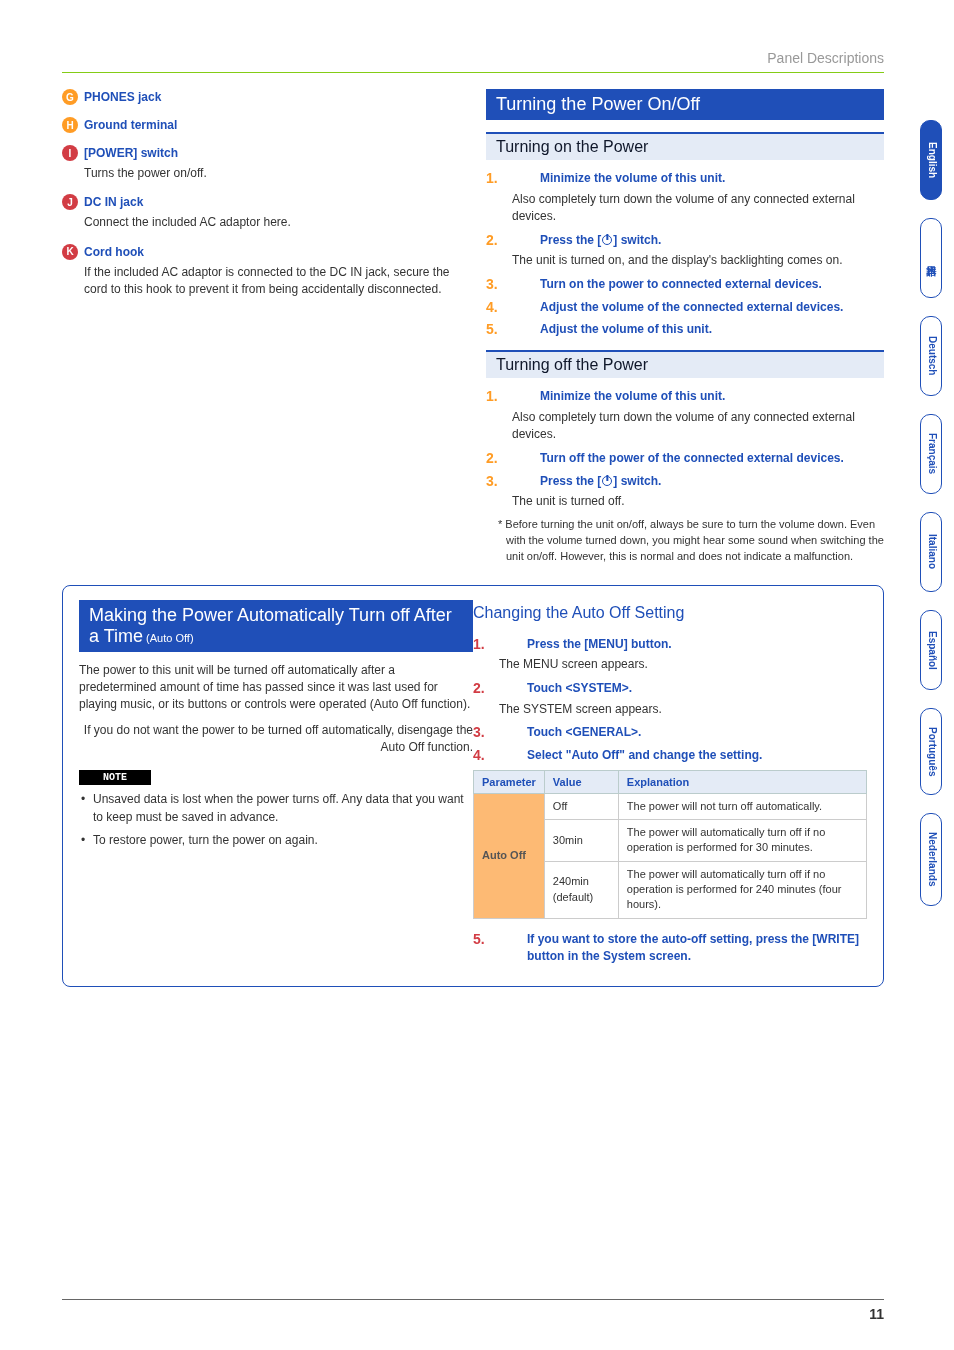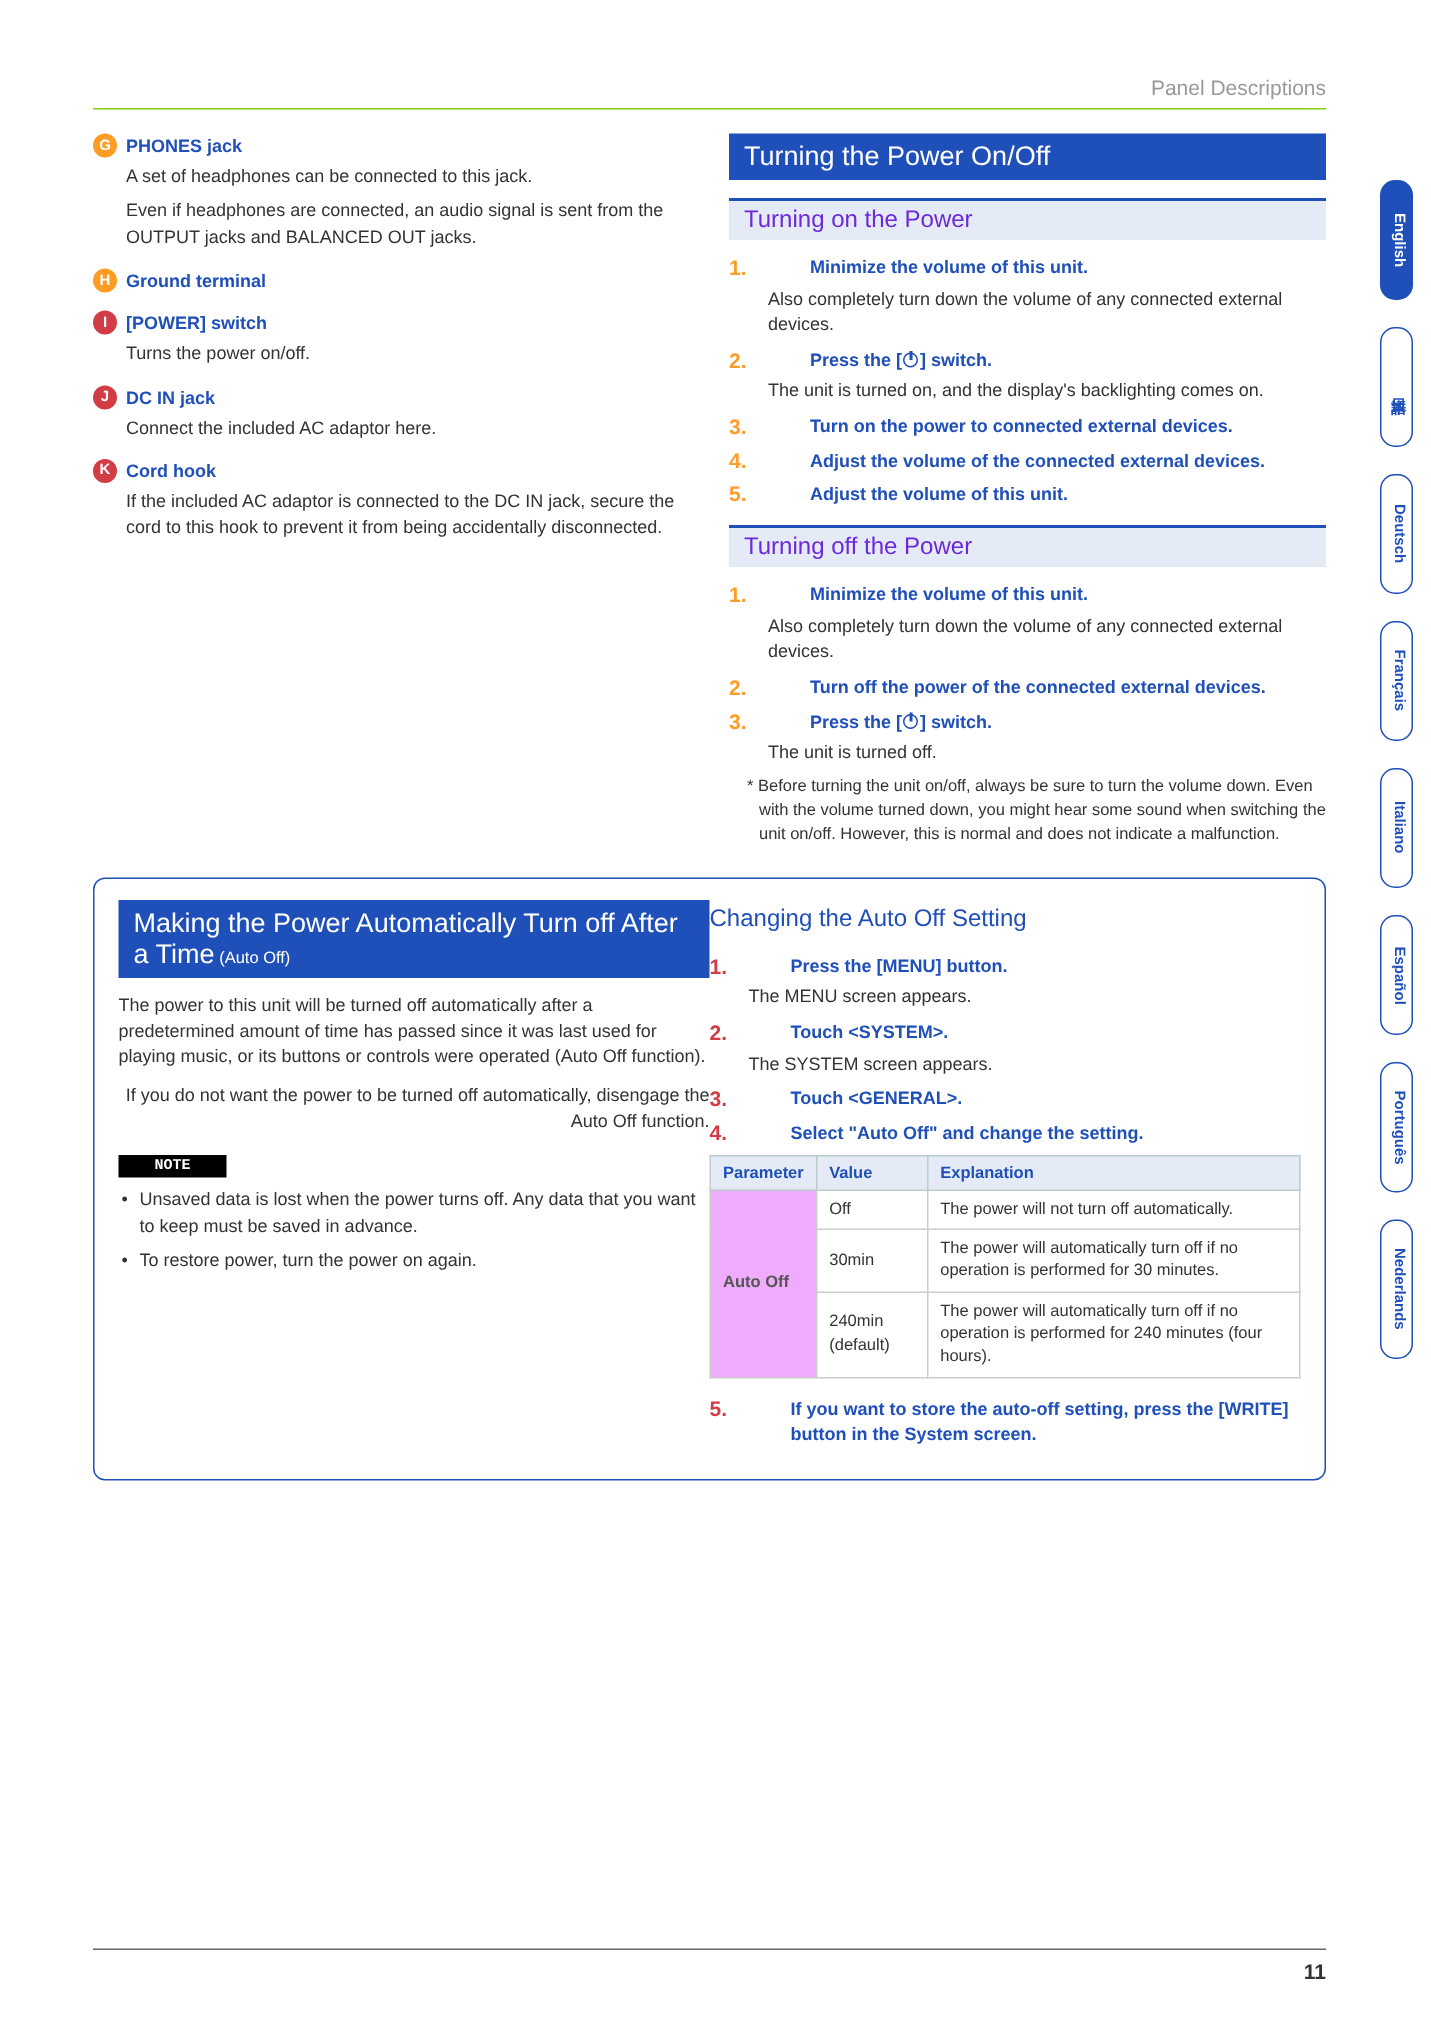--- a/index.html
+++ b/index.html
@@ -9,38 +9,38 @@
   .cols { display: flex; gap: 26px; }
   .col { flex: 1; }
   .item-block { margin-bottom: 12px; }
   .item-head { display: flex; align-items: center; gap: 6px; margin-bottom: 4px; }
   .bullet { width: 16px; height: 16px; border-radius: 8px; background: #ff9c25; color: #fff; font-weight: bold; font-size: 10px; display: inline-flex; align-items: center; justify-content: center; flex-shrink: 0; }
   .bullet.red { background: #d23c44; }
   .item-title { color: #1f4fb8; font-weight: bold; font-size: 12px; }
   .item-body { margin-left: 22px; font-size: 12px; color: #333; line-height: 1.45; }
   .item-body p { margin-bottom: 6px; }
   .h2-bar { background: #1f4fb8; color: #fff; font-size: 18px; font-weight: 300; padding: 5px 10px; margin-bottom: 10px; }
-  .h3-bar { background: #e4ebf6; border-top: 2px solid #1f4fb8; color: #6d28d9; font-size: 16px; font-weight: 300; padding: 4px 10px; margin-top: 12px; margin-bottom: 10px; }
+  .h3-bar { background: #e4ebf6; border-top: 2px solid #1f4fb8; color: #0f172a; font-size: 16px; font-weight: 300; padding: 4px 10px; margin-top: 12px; margin-bottom: 10px; }
   .h3-plain { color: #1f4fb8; font-size: 16px; font-weight: 400; padding: 4px 0; margin-bottom: 10px; }
   .step { display: flex; gap: 6px; margin-bottom: 4px; margin-top: 6px; }
   .step-num { color: #ff9c25; font-weight: bold; font-size: 14px; flex-shrink: 0; width: 20px; }
   .step-num.red { color: #d23c44; }
   .step-title { color: #1f4fb8; font-weight: bold; font-size: 12px; line-height: 1.4; padding-left: 28px; }
   .step-body { margin-left: 26px; font-size: 12px; color: #333; line-height: 1.45; margin-bottom: 6px; }
   .note-asterisk { margin-left: 12px; font-size: 11px; color: #333; line-height: 1.45; margin-top: 4px; text-indent: -8px; padding-left: 8px; }
   .boxed-section { border: 1px solid #1f4fb8; border-radius: 8px; margin-top: 20px; padding: 14px 16px 18px 16px; display: flex; }
   .box-col { flex: 1; }
   .note-label { display: inline-block; background: #000000; color: #fff; font-size: 10px; font-weight: bold; padding: 2px 24px; margin: 6px 0; font-family: Liberation Mono, monospace; }
   .bullet-list { list-style: none; padding-left: 0; }
   .bullet-list li { position: relative; padding-left: 14px; margin-bottom: 6px; font-size: 12px; line-height: 1.45; }
   .bullet-list li::before { content: "\2022"; position: absolute; left: 2px; color: #333; }
   table.param { border-collapse: collapse; width: 100%; margin-top: 6px; font-size: 11px; }
   table.param th { background: #e4ebf6; color: #1f4fb8; text-align: left; padding: 5px 8px; border: 1px solid #bcc; font-weight: bold; }
   table.param td { padding: 5px 8px; border: 1px solid #ccc; vertical-align: middle; line-height: 1.4; }
-  table.param td.rowhead { background: #f0abfc; font-weight: bold; color: #555; }
+  table.param td.rowhead { background: #fdba74; font-weight: bold; color: #555; }
   .lang-tabs { position: absolute; right: 12px; top: 120px; display: flex; flex-direction: column; gap: 18px; }
   .lang-tab { writing-mode: vertical-rl; border: 1px solid #1f4fb8; border-radius: 10px; padding: 18px 3px; font-size: 10px; color: #1f4fb8; font-weight: bold; background:#fff; min-height:80px; text-align:center;}
   .lang-tab.active { background: #1f4fb8; color: #fff; }
   .page-number { position: absolute; bottom: 28px; right: 70px; font-size: 14px; color: #333; font-weight: bold; }
   .footer-line { position: absolute; bottom: 50px; left: 62px; right: 70px; border-top: 1px solid #666; }
   .smallfont { font-size: 11px; }
   .pwr-icon { display:inline-block; width:10px; height:10px; border:1.3px solid #1f4fb8; border-radius:50%; position:relative; vertical-align:middle; margin:0 1px;}
   .pwr-icon::after{content:""; position:absolute; top:-2px; left:50%; width:1.3px; height:6px; background:#1f4fb8; transform:translateX(-50%);}
 </style>
 </head>
@@ -49,24 +49,20 @@
 <div class="page">
   <div class="breadcrumb">Panel Descriptions</div>
 
   <div class="cols">
 
     <div class="col" id="left-col">
         <div class="item-block">
           <div class="item-head">
             <span class="bullet">G</span>
             <span class="item-title">PHONES jack</span>
-          </div>
-          <div class="item-body">
-            <p>A set of headphones can be connected to this jack.</p>
-            <p>Even if headphones are connected, an audio signal is sent from the OUTPUT jacks and BALANCED OUT jacks.</p>
           </div>
         </div>
         <div class="item-block">
           <div class="item-head">
             <span class="bullet">H</span>
             <span class="item-title">Ground terminal</span>
           </div>
         </div>
         <div class="item-block">
           <div class="item-head">

